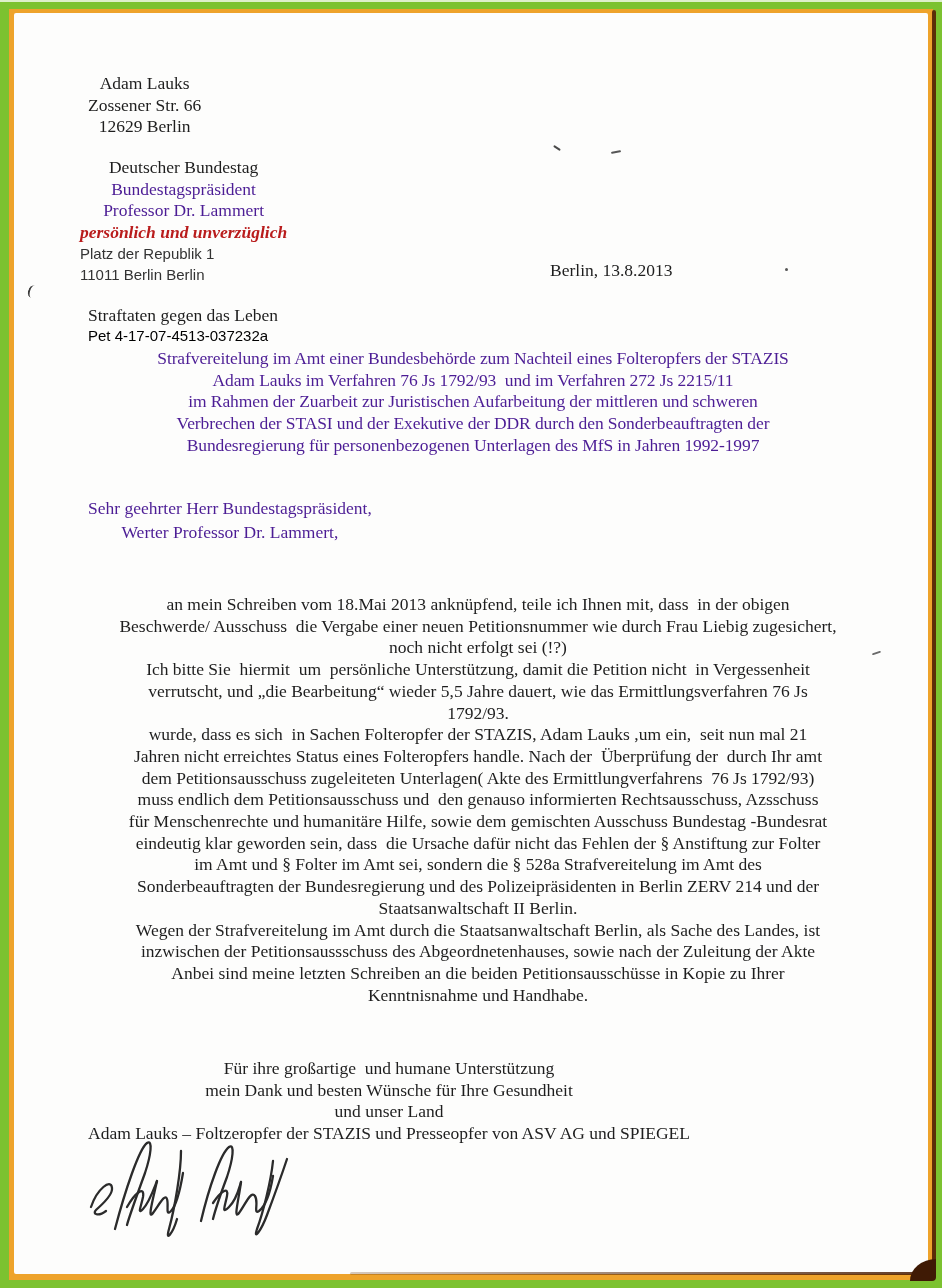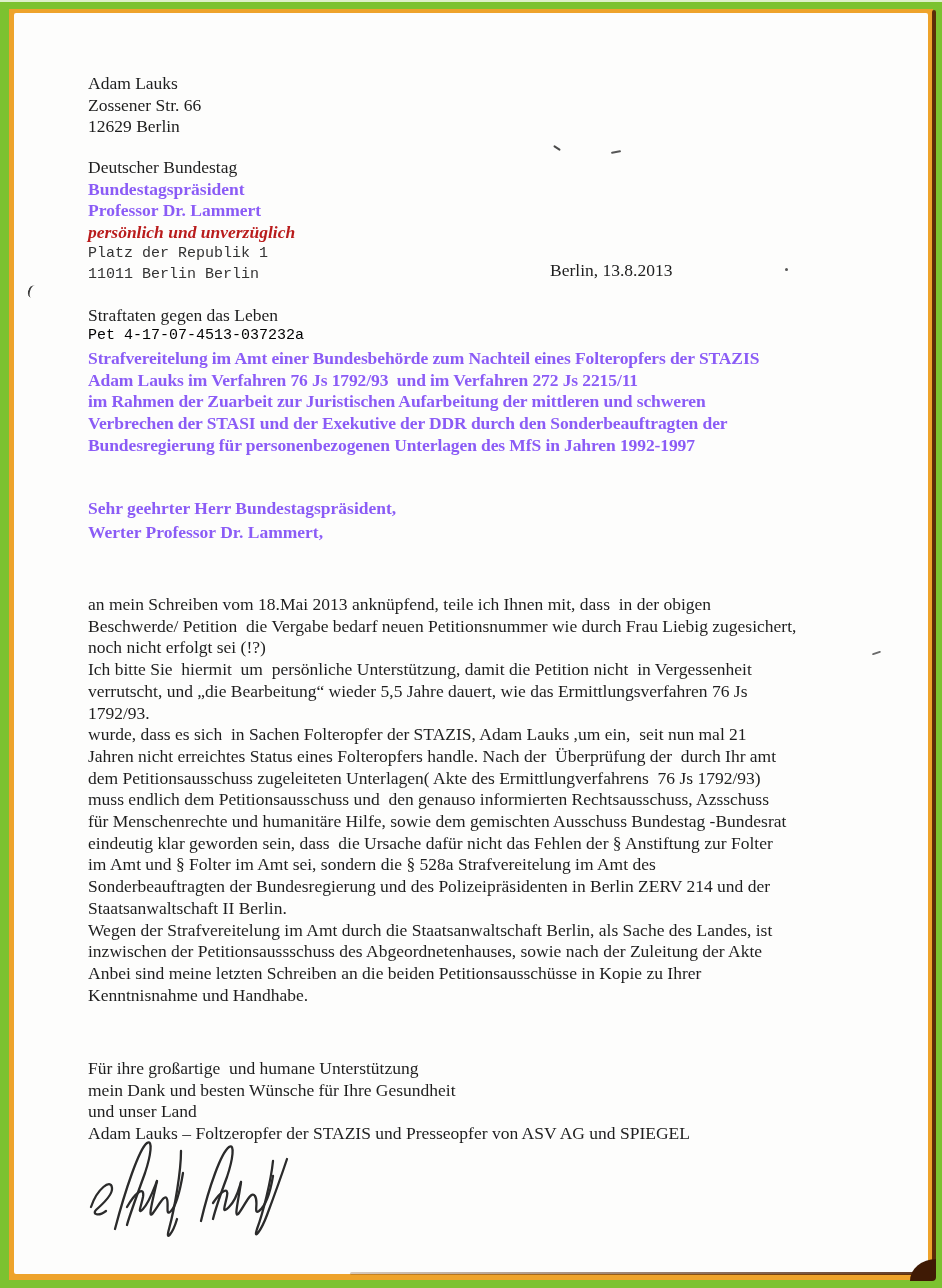--- a/index.html
+++ b/index.html
@@ -14,27 +14,27 @@
     position:absolute;left:9px;top:9px;right:9px;bottom:8px;
     background:#eea32b; 
   }
   #page{
     position:absolute;left:5px;top:4px;right:5px;bottom:6px;
     background:#fdfdfc;
     border-radius:2px 2px 6px 2px;
   }
   .txt{position:absolute;color:#1e1e1e;font-size:17.5px;}
   .line{white-space:pre;line-height:21.7px;}
-  .serif{font-family:"Liberation Serif","DejaVu Serif",serif;}
-  .sans{font-family:Liberation Mono, monospace;}
-  .bold{font-weight:700;color:#8b5cf6;}
+  .serif{font-family:"Liberation Serif","DejaVu Serif",serif;text-align:center;}
+  .sans{font-family:Liberation Sans, sans-serif;}
+  .bold{font-weight:400;color:#4c1d95;}
   .bolditalic{font-weight:700;font-style:italic;color:#b91c1c;}
 
   #sender{left:74px;top:60px;}
-  #recipient{left:74px;top:144px;}
+  #recipient{left:66px;top:144px;}
   #recipient .r-line{white-space:pre;line-height:21.5px;}
   #recipient .small-sans{font-size:15px;color:#333;line-height:21px;}
   #date-line{left:536px;top:247px;}
   #subject-intro{left:74px;top:292px;}
   #subject-ref{left:74px;top:314px;font-size:15px;color:#000000;}
   #subject-bold{left:74px;top:335px;right:70px;}
   #subject-bold .line{line-height:21.7px;letter-spacing:-0.1px;}
   #salutation{left:74px;top:483px;}
   #salutation .line{line-height:24px;}
   #body-text{left:74px;top:571px;right:60px;margin-top:10px;}
@@ -92,21 +92,21 @@
           <div class="line">Bundesregierung für personenbezogenen Unterlagen des MfS in Jahren 1992-1997</div>
         </div>
 
       <div id="salutation" class="txt serif bold">
           <div class="line">Sehr geehrter Herr Bundestagspräsident,</div>
           <div class="line">Werter Professor Dr. Lammert,</div>
         </div>
 
       <div id="body-text" class="txt serif">
           <div class="line">an mein Schreiben vom 18.Mai 2013 anknüpfend, teile ich Ihnen mit, dass  in der obigen</div>
-          <div class="line">Beschwerde/ Petition  die Vergabe bedarf neuen Petitionsnummer wie durch Frau Liebig zugesichert,</div>
+          <div class="line">Beschwerde/ Ausschuss  die Vergabe einer neuen Petitionsnummer wie durch Frau Liebig zugesichert,</div>
           <div class="line">noch nicht erfolgt sei (!?)</div>
           <div class="line">Ich bitte Sie  hiermit  um  persönliche Unterstützung, damit die Petition nicht  in Vergessenheit</div>
           <div class="line">verrutscht, und „die Bearbeitung“ wieder 5,5 Jahre dauert, wie das Ermittlungsverfahren 76 Js</div>
           <div class="line">1792/93.</div>
           <div class="line">wurde, dass es sich  in Sachen Folteropfer der STAZIS, Adam Lauks ,um ein,  seit nun mal 21</div>
           <div class="line">Jahren nicht erreichtes Status eines Folteropfers handle. Nach der  Überprüfung der  durch Ihr amt</div>
           <div class="line">dem Petitionsausschuss zugeleiteten Unterlagen( Akte des Ermittlungverfahrens  76 Js 1792/93)</div>
           <div class="line">muss endlich dem Petitionsausschuss und  den genauso informierten Rechtsausschuss, Azsschuss</div>
           <div class="line">für Menschenrechte und humanitäre Hilfe, sowie dem gemischten Ausschuss Bundestag -Bundesrat</div>
           <div class="line">eindeutig klar geworden sein, dass  die Ursache dafür nicht das Fehlen der § Anstiftung zur Folter</div>

